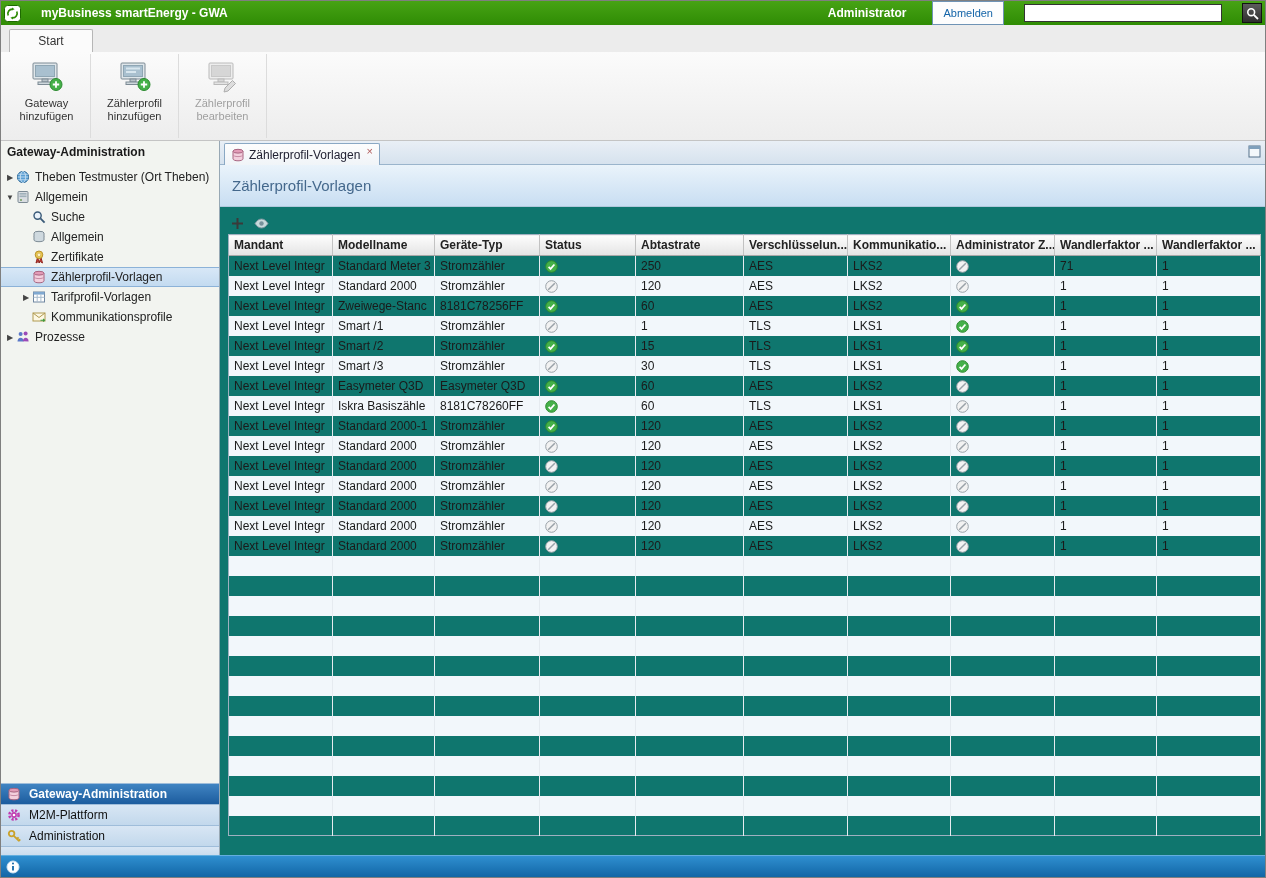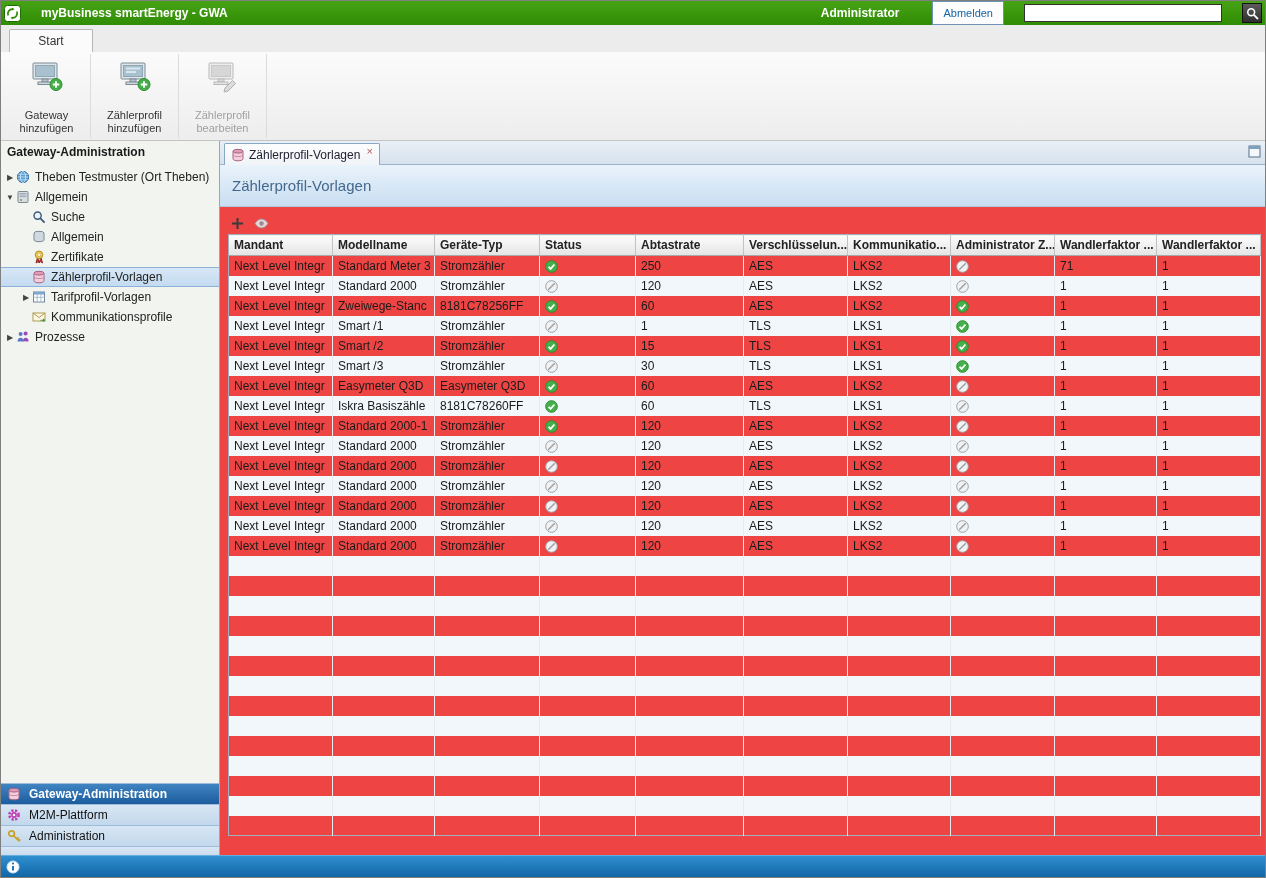--- a/index.html
+++ b/index.html
@@ -5,31 +5,31 @@
   *{box-sizing:border-box}
   html,body{margin:0;padding:0}
   body{font-family:"Liberation Sans","DejaVu Sans",sans-serif;font-size:12px;color:#222;background:#ddd}
   .app{width:1266px;height:878px;border:1px solid #7f7f7f;display:flex;flex-direction:column;background:#fff;overflow:hidden}
 
   
   .titlebar{height:24px;flex:none;background:linear-gradient(#47a315,#2f8c04);display:flex;align-items:center;padding:0 3px;gap:20px}
   .logo{width:17px;height:17px;display:flex;flex:none}
   .app-title{color:#fff;font-weight:bold;white-space:nowrap}
   .tspacer{flex:1}
-  .user-label{color:#fff;font-weight:bold;margin-right:13px;white-space:nowrap}
+  .user-label{color:#fff;font-weight:bold;margin-right:6px;white-space:nowrap}
   .logout-btn{height:24px;background:#fdfdfd;border:1px solid #6f93b5;color:#1464a8;font-size:11px;padding:0 10px;font-family:inherit;cursor:pointer}
   .global-search{width:198px;height:18px;border:1px solid #333;padding:0 4px;font-size:12px;font-family:inherit}
   .search-btn{width:20px;height:20px;background:linear-gradient(#5c5c5c,#2e2e2e);border:1px solid #111;display:flex;align-items:center;justify-content:center;padding:0;cursor:pointer}
 
   
   .ribbon{flex:none;background:#f0f0f0;border-bottom:1px solid #c4c4c4}
   .tabrow{height:27px;display:flex;align-items:flex-end;padding-left:8px;background:#ececec}
   .ribbon-tab{height:23px;width:84px;background:#fbfbfb;border:1px solid #b6b6b6;border-bottom:none;border-radius:2px 2px 0 0;display:flex;align-items:center;justify-content:center;color:#333}
   .rtoolbar{height:88px;background:linear-gradient(#fbfbfb,#ededed);display:flex;align-items:stretch;padding:2px 2px}
-  .rbtn{width:88px;display:flex;flex-direction:column;align-items:center;padding-top:5px;gap:16px;border-right:1px solid #dcdcdc;cursor:pointer}
+  .rbtn{width:88px;display:flex;flex-direction:column;align-items:center;padding-top:5px;gap:4px;border-right:1px solid #dcdcdc;cursor:pointer}
   .rbtn .ricon{width:34px;height:34px;display:block}
   .rbtn .rlabel{font-size:11px;color:#333;text-align:center;white-space:pre-line;line-height:13px}
   .rbtn.disabled{cursor:default}
   .rbtn.disabled .rlabel{color:#a0a0a0}
   .rbtn.disabled .ricon{filter:grayscale(1);opacity:.55}
 
   
   .bodyrow{flex:1;display:flex;min-height:0}
   .sidebar{width:219px;flex:none;background:#f2f4f0;border-right:1px solid #98a8b4;display:flex;flex-direction:column;min-height:0}
   .side-header{height:21px;flex:none;padding:4px 6px 0;font-weight:bold;color:#1a1a1a;white-space:nowrap}
@@ -50,21 +50,21 @@
 
   
   .content{flex:1;display:flex;flex-direction:column;min-width:0;background:#fff}
   .tabstrip{height:24px;flex:none;background:linear-gradient(#e9eff6,#d6e2ee);border-bottom:1px solid #9ab4cc;display:flex;align-items:flex-end;padding:0 4px;position:relative}
   .doc-tab{height:22px;background:linear-gradient(#fdfdfd,#f0f4f8);border:1px solid #8aa8c4;border-bottom:none;border-radius:2px 2px 0 0;display:flex;align-items:center;gap:4px;padding:0 6px;margin-bottom:-1px;cursor:pointer}
   .doc-tab .dicon{display:flex}
   .doc-tab .dlabel{color:#223}
   .doc-tab .tab-close{color:#b05a5a;font-size:11px;margin-left:2px;margin-top:-8px;cursor:pointer;line-height:10px}
   .strip-corner{position:absolute;right:4px;top:4px;width:13px;height:13px;display:flex;cursor:pointer}
   .panel-header{height:42px;flex:none;background:linear-gradient(#eaf3fb,#c8def2);border-bottom:1px solid #b0c8dc;display:flex;align-items:center;padding-left:12px;font-size:15px;color:#44688c}
-  .panel-body{flex:1;padding:5px 4px 0 8px;overflow:hidden;background:#ef4444}
+  .panel-body{flex:1;padding:5px 4px 0 8px;overflow:hidden;background:#0f766e}
   .table-toolbar{height:22px;display:flex;align-items:center;gap:10px;padding-left:3px}
   .tb-btn{display:flex;align-items:center;cursor:pointer}
   .tb-btn.disabled{cursor:default;opacity:.85}
 
   
   .grid{border-collapse:collapse;table-layout:fixed;width:1032px;border:1px solid #9fb0c0}
   .grid th{background:linear-gradient(#fdfdfd,#e4e4e4);border-right:1px solid #c2c2c2;border-bottom:1px solid #a8a8a8;font-weight:bold;text-align:left;padding:0 5px;height:21px;white-space:nowrap;overflow:hidden;font-size:12px;cursor:pointer}
   .grid td{height:20px;padding:0 5px;border-right:1px solid #e6ebf0;white-space:nowrap;overflow:hidden;font-size:12px;color:#1a1a1a}
   .grid tbody tr:nth-child(even){background:#f2f7fb}
   .grid td.status-cell svg{vertical-align:middle}

